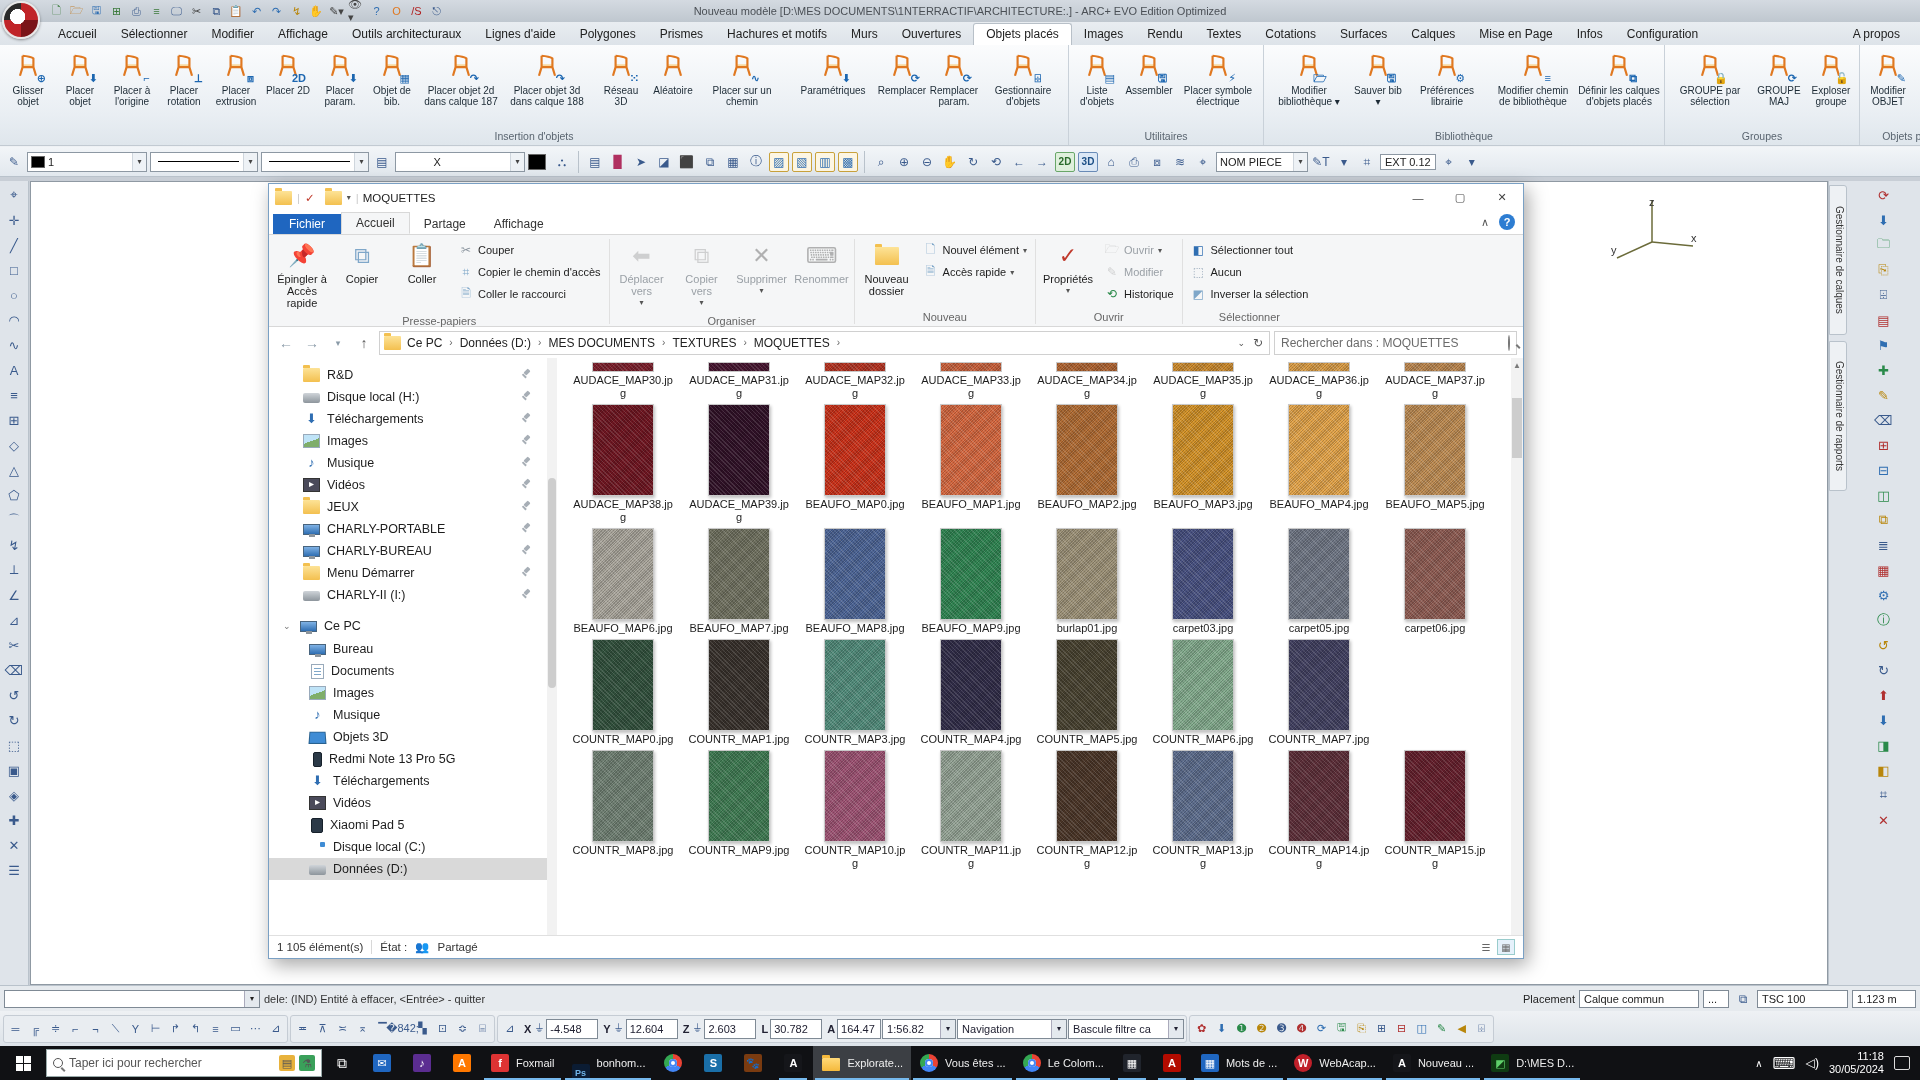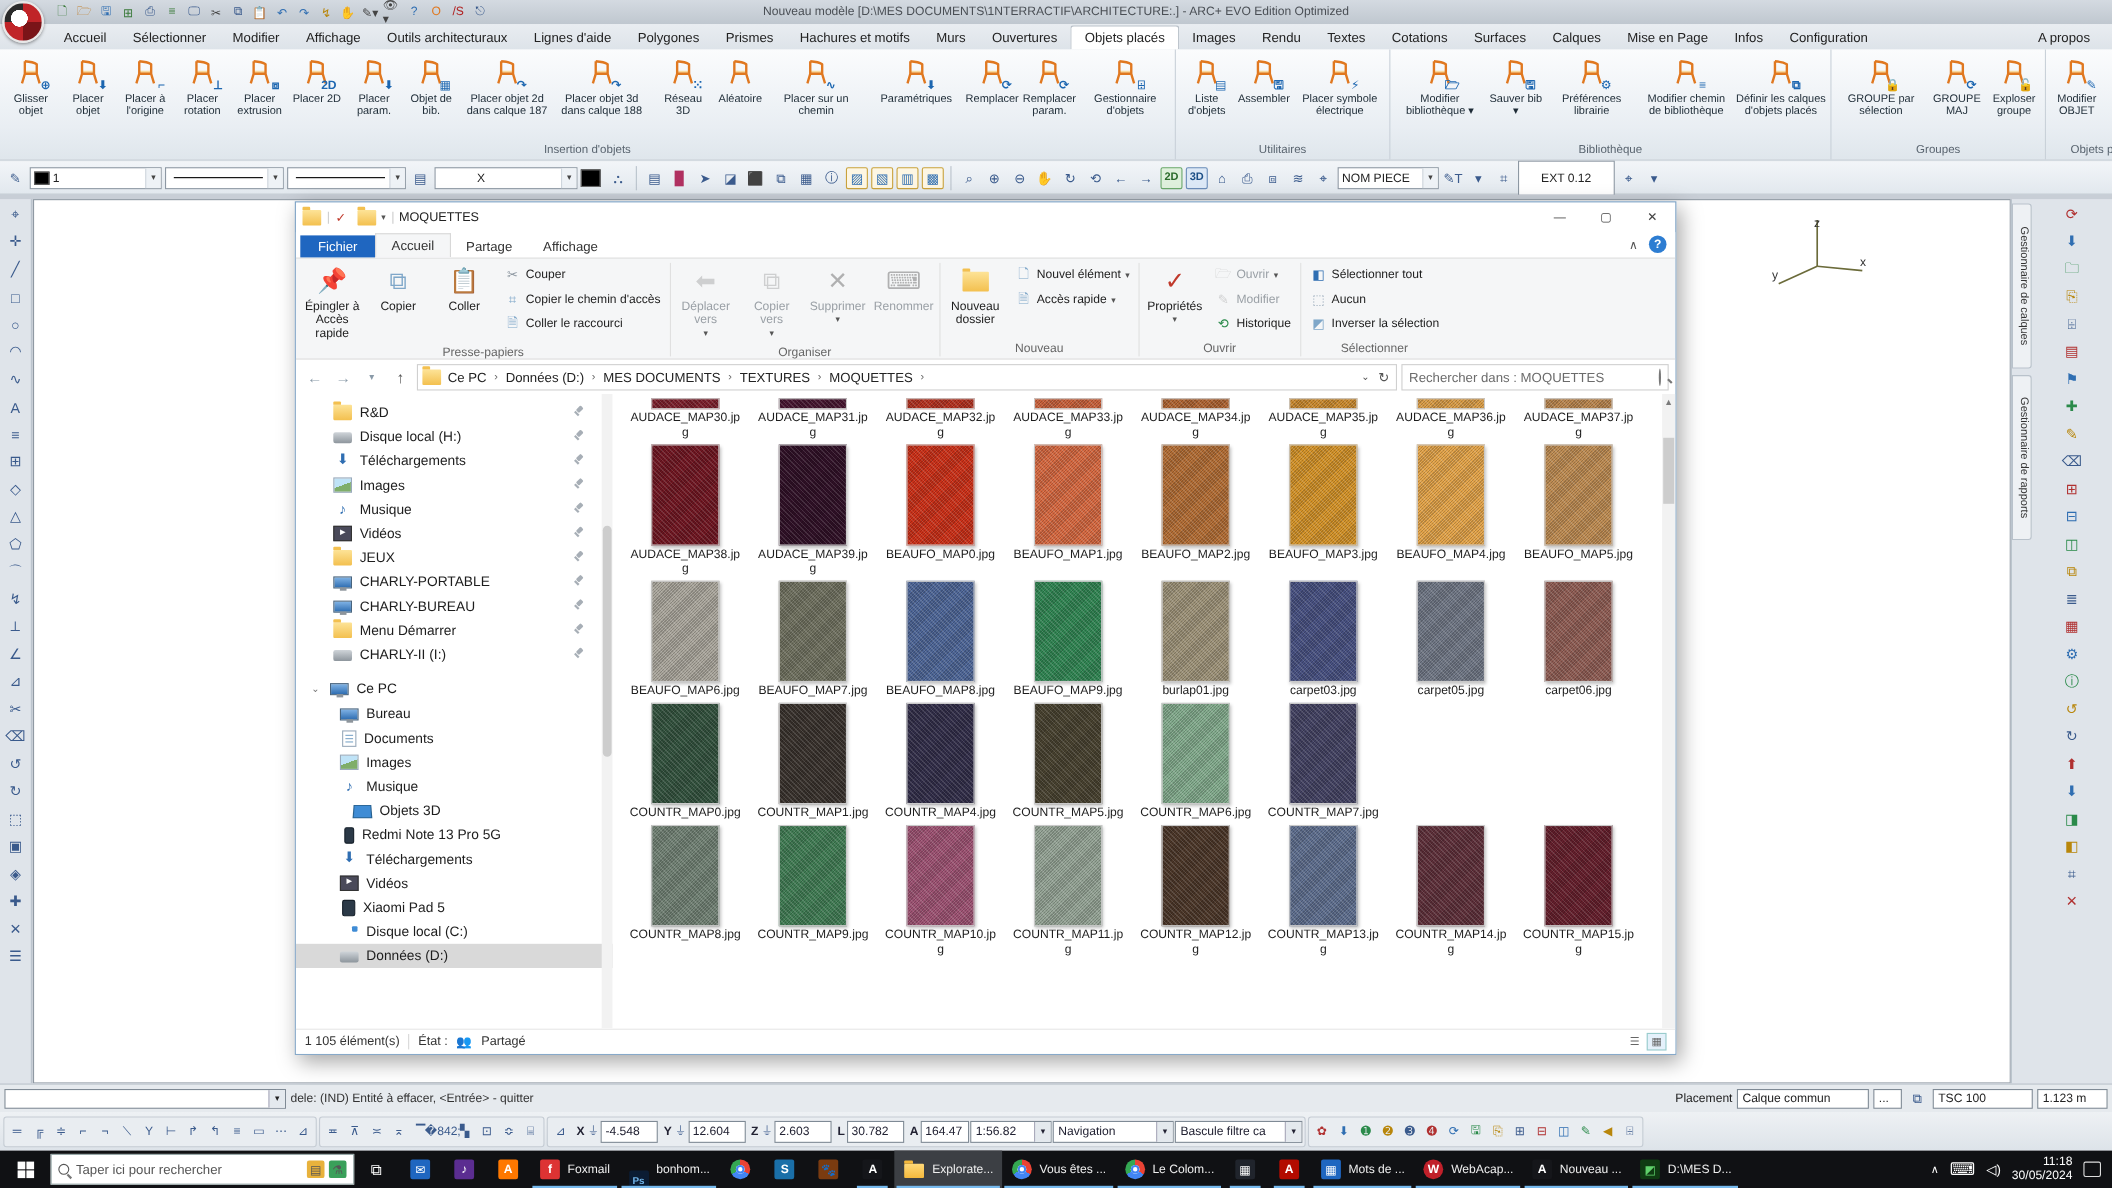--- a/index.html
+++ b/index.html
@@ -37,21 +37,21 @@
 
   
   #toolbar2{position:absolute;left:0;top:147px;width:1920px;height:30px;background:linear-gradient(#f2f5f8,#e2e8ee);
     border-bottom:1px solid #b9c2cb;display:flex;align-items:center;gap:3px;padding:0 4px;font-size:11px;}
   .t2i{min-width:20px;height:20px;display:flex;align-items:center;justify-content:center;font-size:12px;border:1px solid transparent;border-radius:2px;color:#3a5a8c;}
   .t2dd{height:20px;background:#fff;border:1px solid #8d98a3;display:flex;align-items:center;font-size:11px;padding-left:3px;position:relative;color:#222;}
   .t2dd .arr{margin-left:auto;width:14px;height:100%;display:flex;align-items:center;justify-content:center;font-size:8px;color:#444;border-left:1px solid #cfd6dd;background:#eef2f6;}
   .sw{width:14px;height:12px;background:#000;border:1px solid #666;margin-right:3px;}
   .lineprev{flex:1;height:0;border-top:1px solid #000;margin:0 4px;}
   .t2sep{width:1px;height:22px;background:#b9c2cb;margin:0 3px;}
-  .t2tag{height:32px;border:1px solid #8d98a3;background:#fff;display:flex;align-items:center;padding:0 20px;color:#222;}
+  .t2tag{height:16px;border:1px solid #8d98a3;background:#fff;display:flex;align-items:center;padding:0 4px;color:#222;}
 
   
   #workspace{position:absolute;left:0;top:177px;width:1920px;height:808px;background:#c8ced6;}
   #canvas{position:absolute;left:30px;top:4px;right:92px;bottom:0;background:#fff;border:1px solid #8f99a3;}
   #leftstrip{position:absolute;left:0;top:4px;width:29px;bottom:0;background:#dfe4ea;border-right:1px solid #b9c2cb;
     display:flex;flex-direction:column;align-items:center;gap:1px;padding-top:2px;}
   .lsi{width:24px;height:24px;display:flex;align-items:center;justify-content:center;font-size:13px;color:#3a5a8c;border-radius:2px;}
   #rightpanel{position:absolute;right:0;top:4px;width:92px;bottom:0;background:#dfe4ea;border-left:1px solid #b9c2cb;display:flex;}
   #rtabs{width:18px;display:flex;flex-direction:column;gap:6px;padding-top:4px;}
   .rtab{writing-mode:vertical-rl;font-size:10px;color:#333;background:#eef1f4;border:1px solid #b9c2cb;
@@ -1029,21 +1029,21 @@
             <span>Documents</span>
           </div>
           <div class="sitem" style="padding-left: 40px;">
             <span class="fi img"></span>
             <span>Images</span>
           </div>
           <div class="sitem" style="padding-left: 40px;">
             <span class="fi glyph" style="color: rgb(47, 110, 178);">♪</span>
             <span>Musique</span>
           </div>
-          <div class="sitem" style="padding-left: 40px; margin-left: 12px;">
+          <div class="sitem" style="padding-left: 40px;">
             <span class="fi cube"></span>
             <span>Objets 3D</span>
           </div>
           <div class="sitem" style="padding-left: 40px;">
             <span class="fi phone"></span>
             <span>Redmi Note 13 Pro 5G</span>
           </div>
           <div class="sitem" style="padding-left: 40px;">
             <span class="fi glyph" style="color: rgb(47, 110, 178);">⬇</span>
             <span>Téléchargements</span>
@@ -1174,20 +1174,24 @@
             </div>
           </div>
           <div class="grow">
             <div class="gcell">
               <div class="thumb" style="background-color: rgb(49, 80, 60);"></div>
               <div class="fname">COUNTR_MAP0.jpg</div>
             </div>
             <div class="gcell">
               <div class="thumb" style="background-color: rgb(55, 48, 43);"></div>
               <div class="fname">COUNTR_MAP1.jpg</div>
+            </div>
+            <div class="gcell">
+              <div class="thumb" style="background-color: rgb(81, 139, 122);"></div>
+              <div class="fname">COUNTR_MAP3.jpg</div>
             </div>
             <div class="gcell">
               <div class="thumb" style="background-color: rgb(48, 44, 71);"></div>
               <div class="fname">COUNTR_MAP4.jpg</div>
             </div>
             <div class="gcell">
               <div class="thumb" style="background-color: rgb(71, 65, 47);"></div>
               <div class="fname">COUNTR_MAP5.jpg</div>
             </div>
             <div class="gcell">

